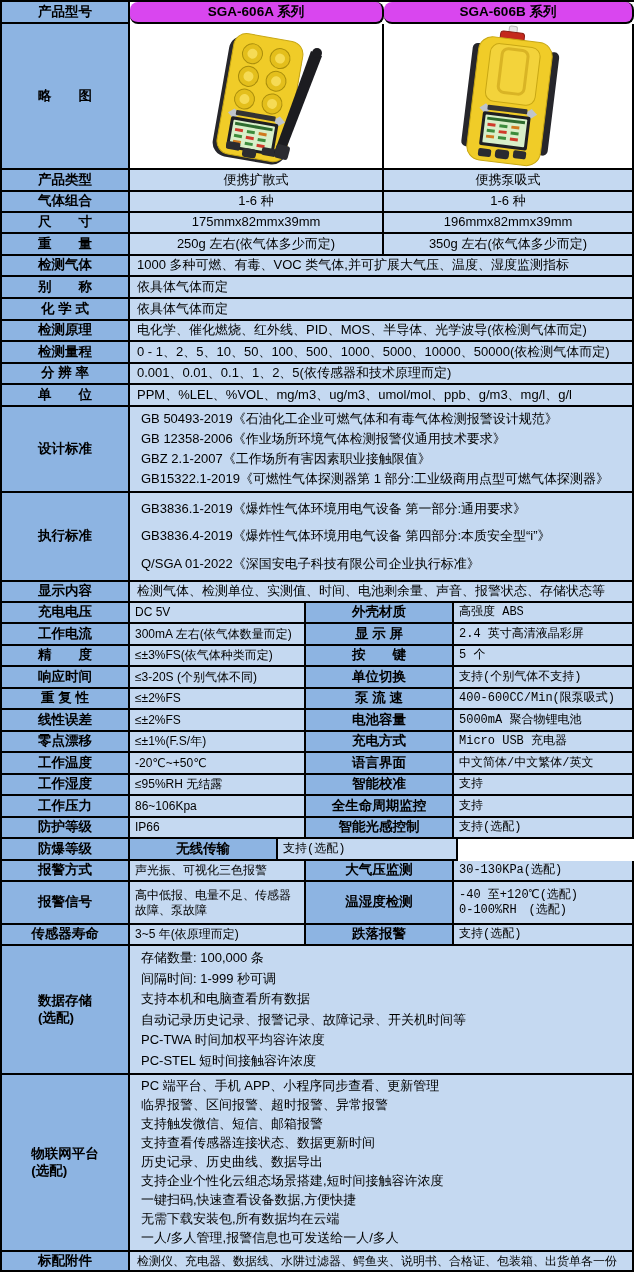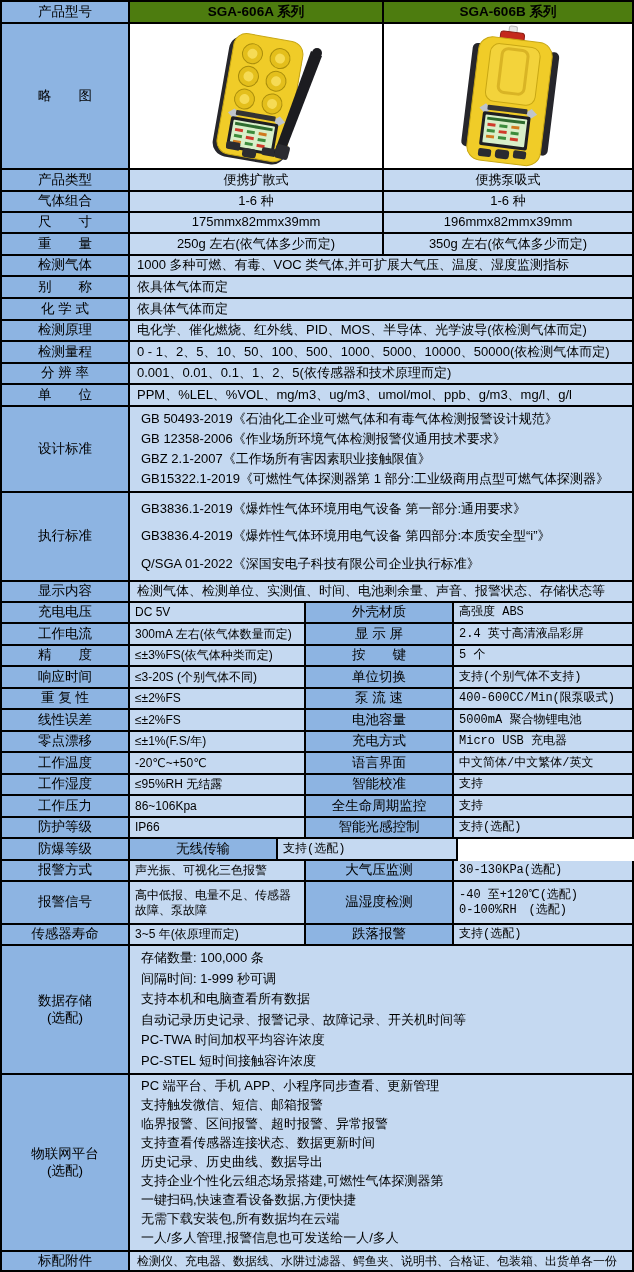--- a/index.html
+++ b/index.html
@@ -2,25 +2,25 @@
 <html><head>
 <meta charset="utf-8">
 <style>
   html,body{margin:0;padding:0;background:#fff;}
   body{font-family:"Liberation Sans","DejaVu Sans",sans-serif;color:#000;}
   .sheet{width:634px;box-sizing:border-box;border-top:2px solid #000;border-left:2px solid #000;}
   .row{display:flex;}
   .c{box-sizing:border-box;border-right:2px solid #000;border-bottom:2px solid #000;
      display:flex;align-items:center;overflow:hidden;font-size:13px;line-height:1.25;
      white-space:pre-wrap;}
-  .lab{background:#8DB4E2;font-weight:normal;justify-content:center;text-align:center;font-size:13.5px;}
+  .lab{background:#8DB4E2;font-weight:bold;justify-content:center;font-size:13.5px;}
   .val{background:#C5D9F1;padding:0 7px;}
   .cen{justify-content:center;padding:0;text-align:center;}
   .white{background:#fff;padding:0;}
-  .hdrv{background:#4d7c0f;font-weight:bold;justify-content:center;font-size:13.5px;}
+  .hdrv{background:#d946ef;font-weight:bold;justify-content:center;font-size:13.5px;border-radius:8px;}
   .w-lab{width:128px;}
   .w-a{width:254px;}
   .w-b{width:250px;}
   .w-span{width:504px;}
   .w-v1{width:176px;}
   .w-l2{width:148px;}
   .w-v2{width:180px;font-family:Liberation Mono, monospace;}
   .grid .val{font-size:12px;padding:0 5px;}
   .lines{flex-direction:column;align-items:stretch;justify-content:space-evenly;padding:2px 11px;}
   .lines div{flex:1;display:flex;align-items:center;}
@@ -313,25 +313,25 @@
       <div>PC-TWA 时间加权平均容许浓度</div>
       <div>PC-STEL 短时间接触容许浓度</div>
     </div>
   </div>
 
   <div class="row">
     <div class="c lab w-lab h177">物联网平台
 (选配)</div>
     <div class="c val w-span h177 lines">
       <div>PC 端平台、手机 APP、小程序同步查看、更新管理</div>
+      <div>临界报警、区间报警、超时报警、异常报警</div>
       <div>支持触发微信、短信、邮箱报警</div>
-      <div>临界报警、区间报警、超时报警、异常报警</div>
       <div>支持查看传感器连接状态、数据更新时间</div>
       <div>历史记录、历史曲线、数据导出</div>
-      <div>支持企业个性化云组态场景搭建,可燃性气体探测器第</div>
+      <div>支持企业个性化云组态场景搭建,短时间接触容许浓度</div>
       <div>一键扫码,快速查看设备数据,方便快捷</div>
       <div>无需下载安装包,所有数据均在云端</div>
       <div>一人/多人管理,报警信息也可发送给一人/多人</div>
     </div>
   </div>
 
   <div class="row">
     <div class="c lab w-lab h20">标配附件</div>
     <div class="c val w-span h20 tight">检测仪、充电器、数据线、水阱过滤器、鳄鱼夹、说明书、合格证、包装箱、出货单各一份</div>
   </div>

